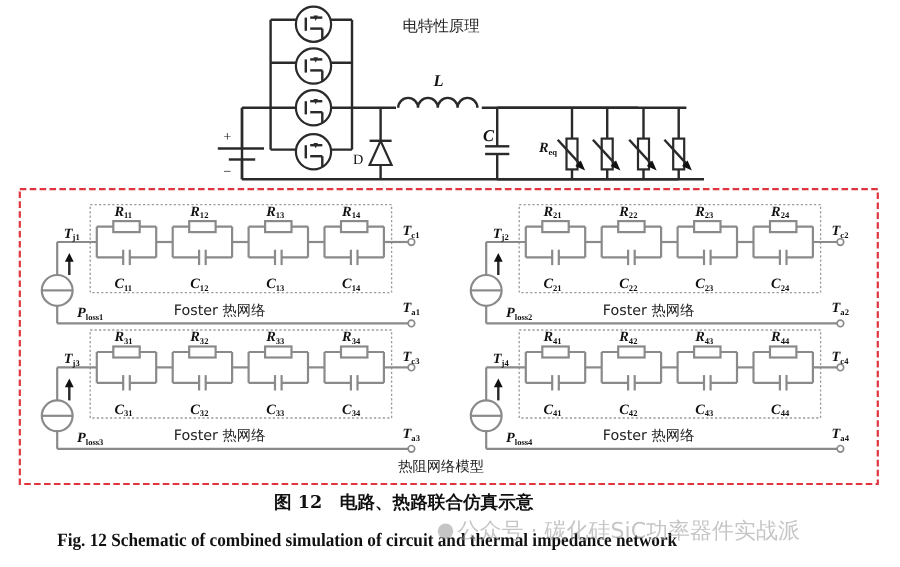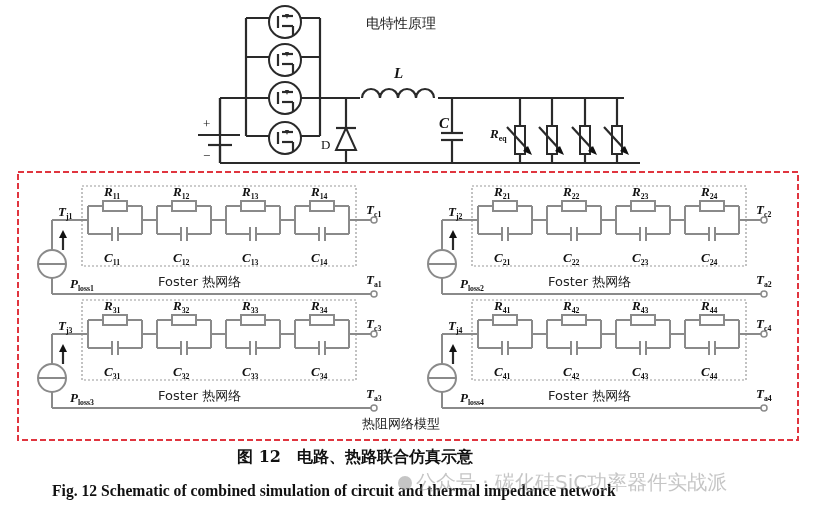--- a/index.html
+++ b/index.html
@@ -3,21 +3,21 @@
 <meta charset="utf-8">
 <style>
   html, body { margin:0; padding:0; background:#ffffff; }
   body { width:818px; height:515px; position:relative; overflow:hidden; font-family:"Liberation Serif", "DejaVu Serif", serif; }
   svg { position:absolute; left:0; top:0; }
   .wire { stroke:#2a2a2a; stroke-width:2.2; fill:none; }
   .twire { stroke:#8a8a8a; stroke-width:2; fill:none; }
   .lbl { font-family:"Liberation Serif", serif; fill:#111; }
   .it { font-style:italic; font-weight:bold; }
   .cn { font-family:"DejaVu Sans", sans-serif; fill:#222; }
-  .cap1 { position:absolute; left:0; width:710px; top:447px; text-align:center; font-family:"DejaVu Serif", serif; font-weight:bold; font-size:16px; color:#111; }
+  .cap1 { position:absolute; left:0; width:710px; top:447px; text-align:center; font-family:"DejaVu Serif", serif; font-weight:bold; font-size:16px; color:#111;padding-left:12px; }
   .cap2 { position:absolute; left:52px; top:481px; font-family:"Liberation Serif", serif; font-weight:bold; font-size:17px; color:#111; transform:scaleX(0.92); transform-origin:left; }
   .wm { position:absolute; left:398px; top:469px; font-family:"DejaVu Sans", sans-serif; font-size:20px; color:rgba(150,150,150,0.55); }
   .wm .dot { display:inline-block; width:14px; height:14px; border-radius:50%; background:rgba(150,150,150,0.55); margin-right:4px; vertical-align:-1px;}
 </style>
 </head>
 <body>
 
 <svg id="fig" width="818" height="515">
     <g>
       <text x="366" y="28" font-size="14" class="cn" text-anchor="start">电特性原理</text>

